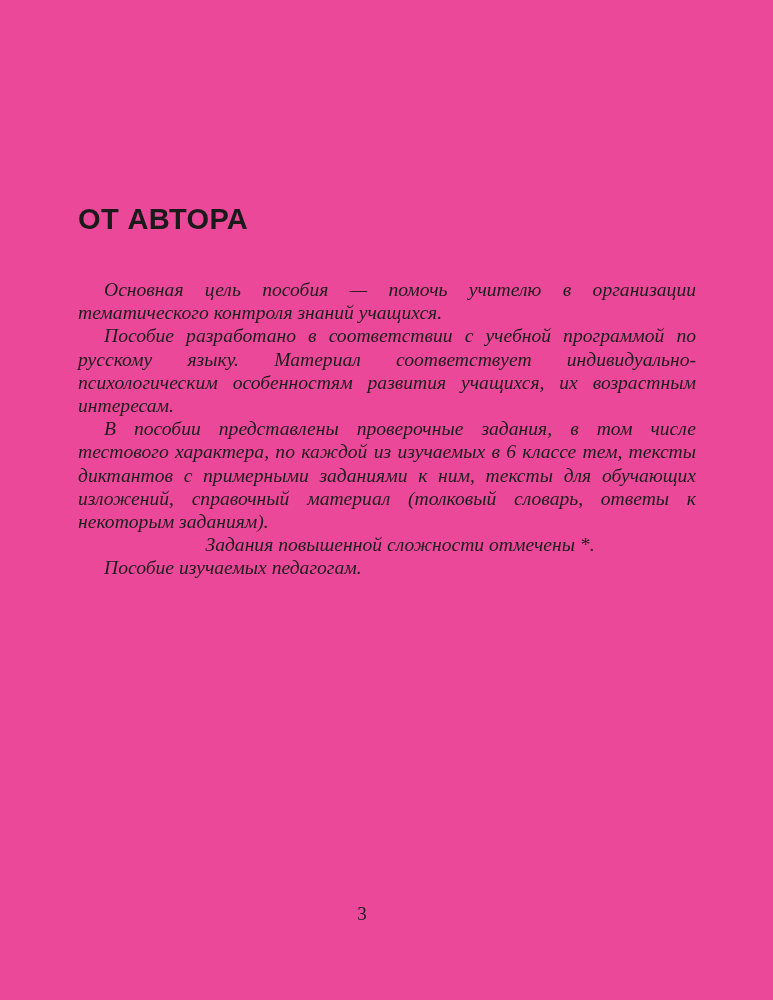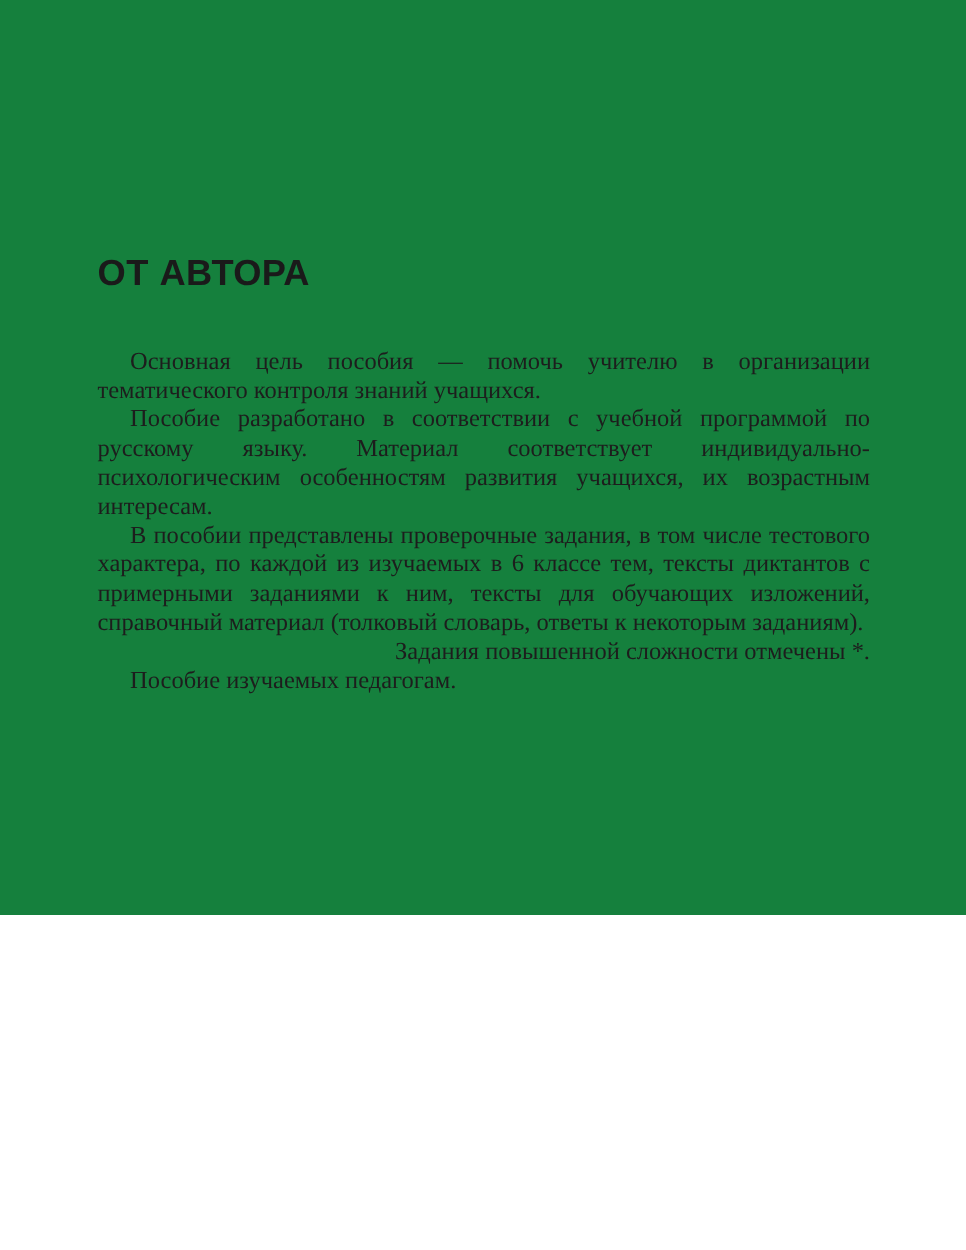--- a/index.html
+++ b/index.html
@@ -5,23 +5,23 @@
 <style>
   html, body {
     margin: 0;
     padding: 0;
     background: #ffffff;
   }
 
   .page {
     position: relative;
     width: 773px;
-    height: 732px;
+    height: 1000px;
     margin: 0 auto;
-    background: #15803d;
+    background: #ec4899;
     overflow: hidden;
     -webkit-font-smoothing: antialiased;
   }
 
   .content-block {
     position: absolute;
     left: 78px;
     top: 202px;
     width: 618px;
   }
@@ -38,33 +38,34 @@
   }
 
   .body-text {
     font-family: "Liberation Serif", "DejaVu Serif", serif;
     font-size: 19.6px;
     line-height: 23.2px;
     color: #1d1d1d;
     text-align: justify;
     text-justify: inter-word;
     hyphens: manual;
+    font-style: italic;
   }
 
   .body-text p {
     margin: 0;
     text-indent: 26px;
   }
 
   .body-text p:last-child {
     text-align: left;
   }
 
   .para-short {
-    text-align: right;
+    text-align: center;
   }
 
   .page-number {
     position: absolute;
     top: 903px;
     left: 0;
     width: 724px;
     text-align: center;
     font-family: "Liberation Serif", "DejaVu Serif", serif;
     font-size: 19px;

